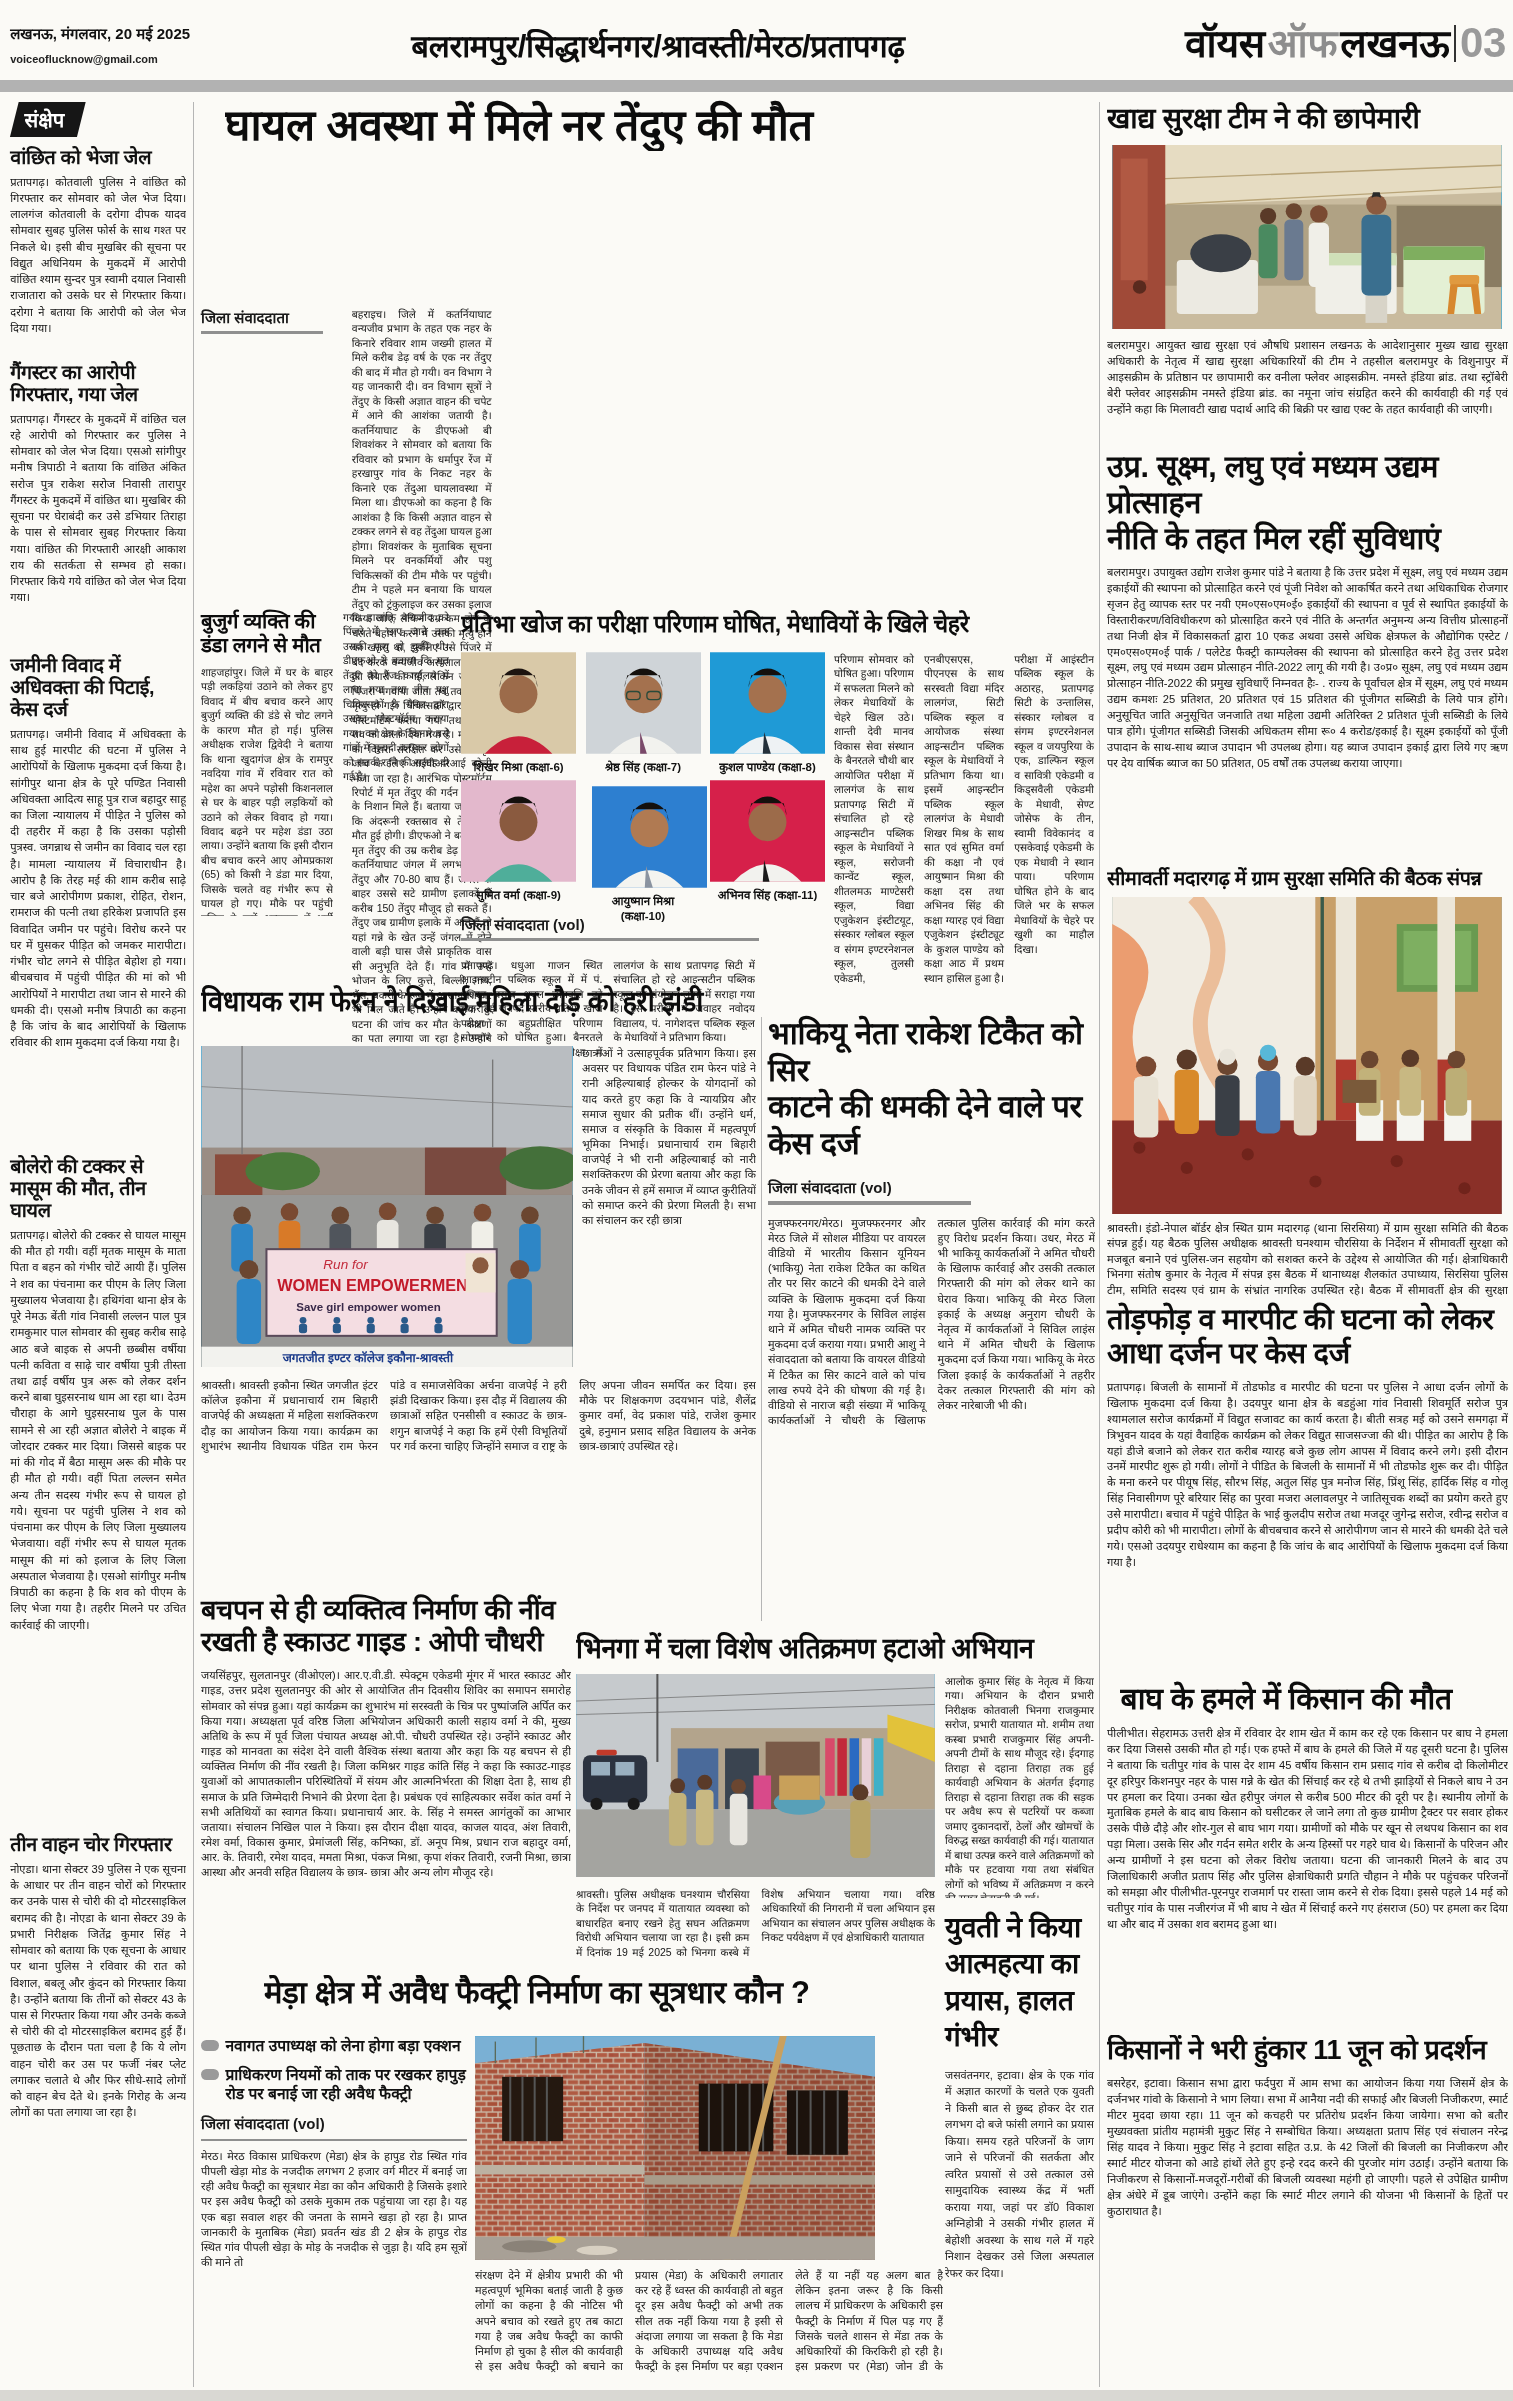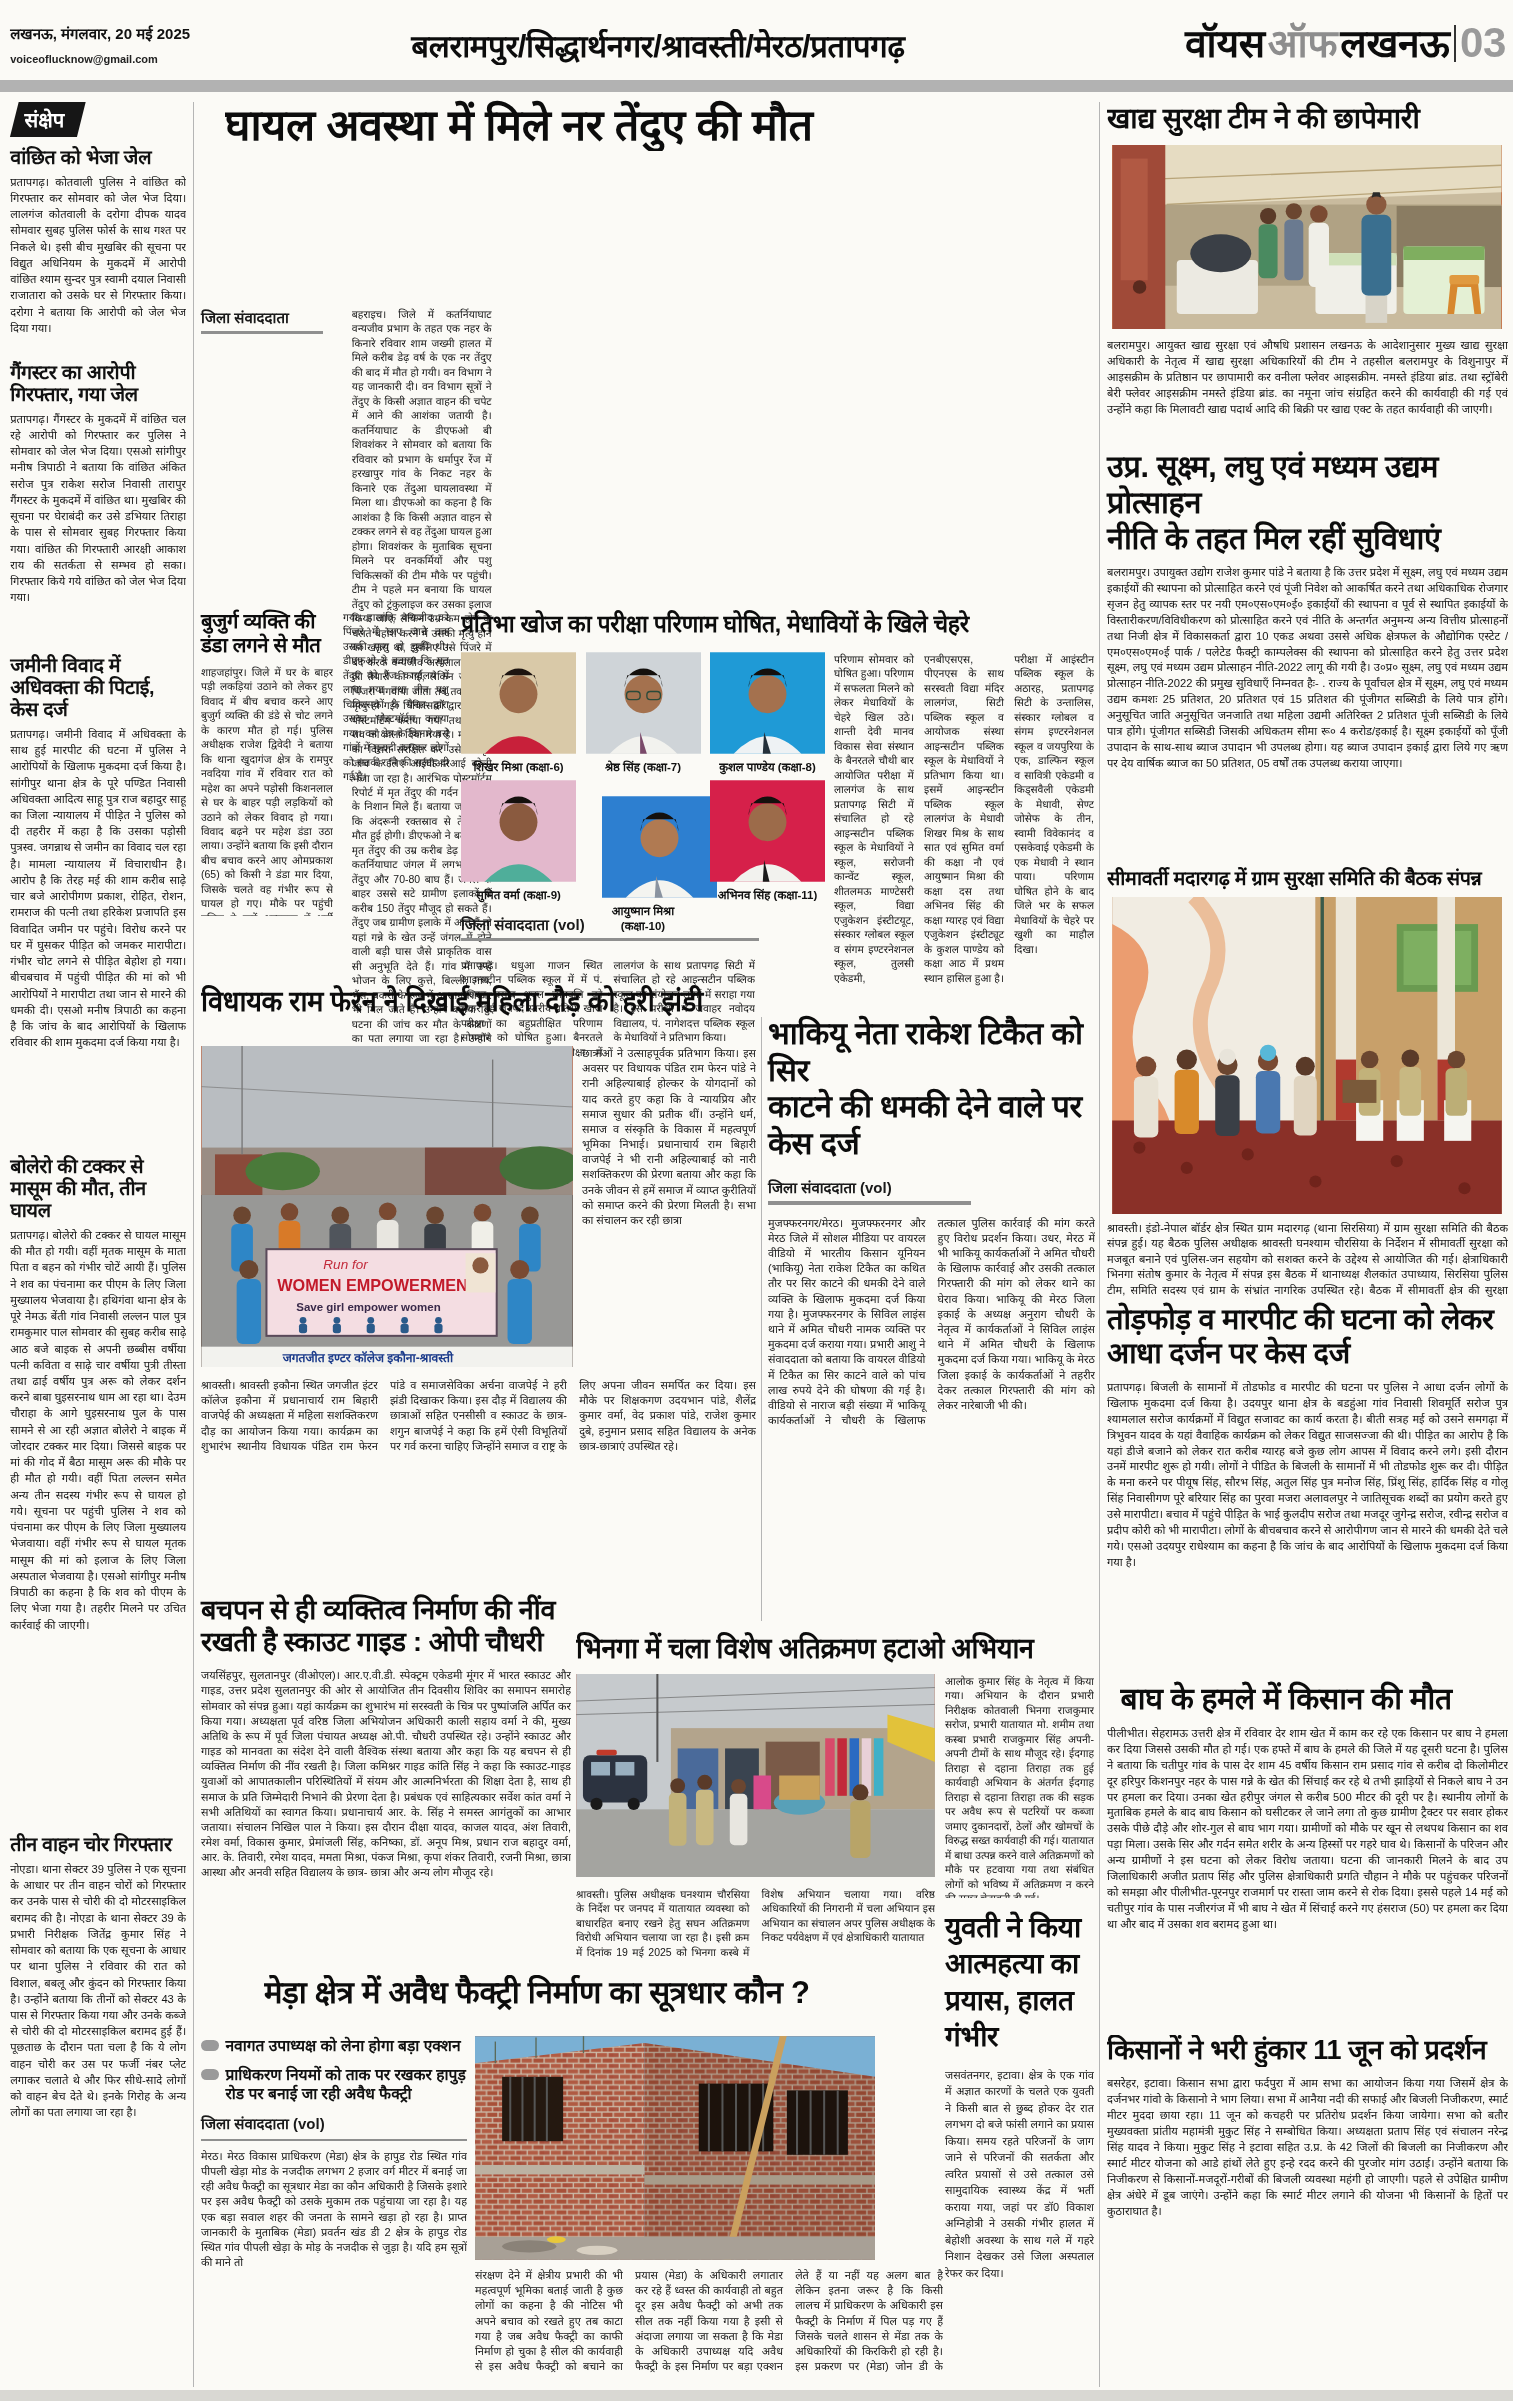--- a/index.html
+++ b/index.html
@@ -13,21 +13,21 @@
   .byline{font-weight:700;font-size:15px;color:#1a1a1a;}
   .byrule{height:3.4px;background:#8f8f8f;margin-top:4.1px;}
   .vrule{width:0.7px;background:#b5b5b5;}
   .kicker-box{background:#161616;color:#fff;font-weight:800;font-size:20.3px;
       padding:2.7px 17.6px 4.1px 9.5px;display:inline-block;transform:skewX(-14deg);transform-origin:bottom left;}
   .kicker-box span{display:inline-block;transform:skewX(14deg);}
   .side-hl{font-weight:800;font-size:19.7px;line-height:1.12;margin:9.5px 0 5.4px 0;letter-spacing:-0.3px;}
   .bullet-item{display:flex;gap:6.8px;font-weight:700;font-size:15.6px;line-height:1.25;margin-bottom:9.5px;}
   .bullet-dot{width:17.6px;height:11px;border-radius:5.4px;background:#9a9a9a;flex:0 0 auto;margin-top:4.1px;}
   .caption{font-weight:700;font-size:11.5px;text-align:center;margin-top:2.7px;}
-  .photo{background:#c2410c;overflow:hidden;}
+  .photo{background:#0ea5e9;overflow:hidden;}
   svg text{font-family:"Liberation Sans",sans-serif;}
   .gray{color:#8d8d8d;}
 </style>
 </head>
 <body>
 
 <div id="page">
 
   <div class="abs" style="left:10.2px;top:23px;width:203px;">
     <div style="font-weight:800;font-size:15px;">लखनऊ, मंगलवार, 20 मई 2025</div>
@@ -125,21 +125,21 @@
     </figure>
     <figure style="margin:0;">
       <svg width="115" height="102" viewBox="0 0 170 150">
           <rect width="170" height="150" fill="#e3b8cc"></rect>
           <circle cx="85" cy="62" r="28" fill="#8a5a3f"></circle>
           <path d="M57,52 a28,28 0 0,1 56,0 l-4,-18 -48,0 z" fill="#14100d"></path>
           <path d="M35,150 q50,-52 100,0 z" fill="#4fae9a"></path>
         </svg>
       <figcaption class="caption">सुमित वर्मा (कक्षा-9)</figcaption>
     </figure>
-    <figure style="margin:16px;">
+    <figure style="margin:6px;">
       <svg width="115" height="102" viewBox="0 0 170 150">
           <rect width="170" height="150" fill="#2d7fd0"></rect>
           <circle cx="85" cy="62" r="28" fill="#b07a52"></circle>
           <path d="M57,52 a28,28 0 0,1 56,0 l-4,-18 -48,0 z" fill="#14100d"></path>
           <path d="M35,150 q50,-52 100,0 z" fill="#f4f4f0"></path>
           <path d="M80,118 l10,32 -12,0 z" fill="#8a93a0"></path>
         </svg>
       <figcaption class="caption">आयुष्मान मिश्रा (कक्षा-10)</figcaption>
     </figure>
     <figure style="margin:0;">

